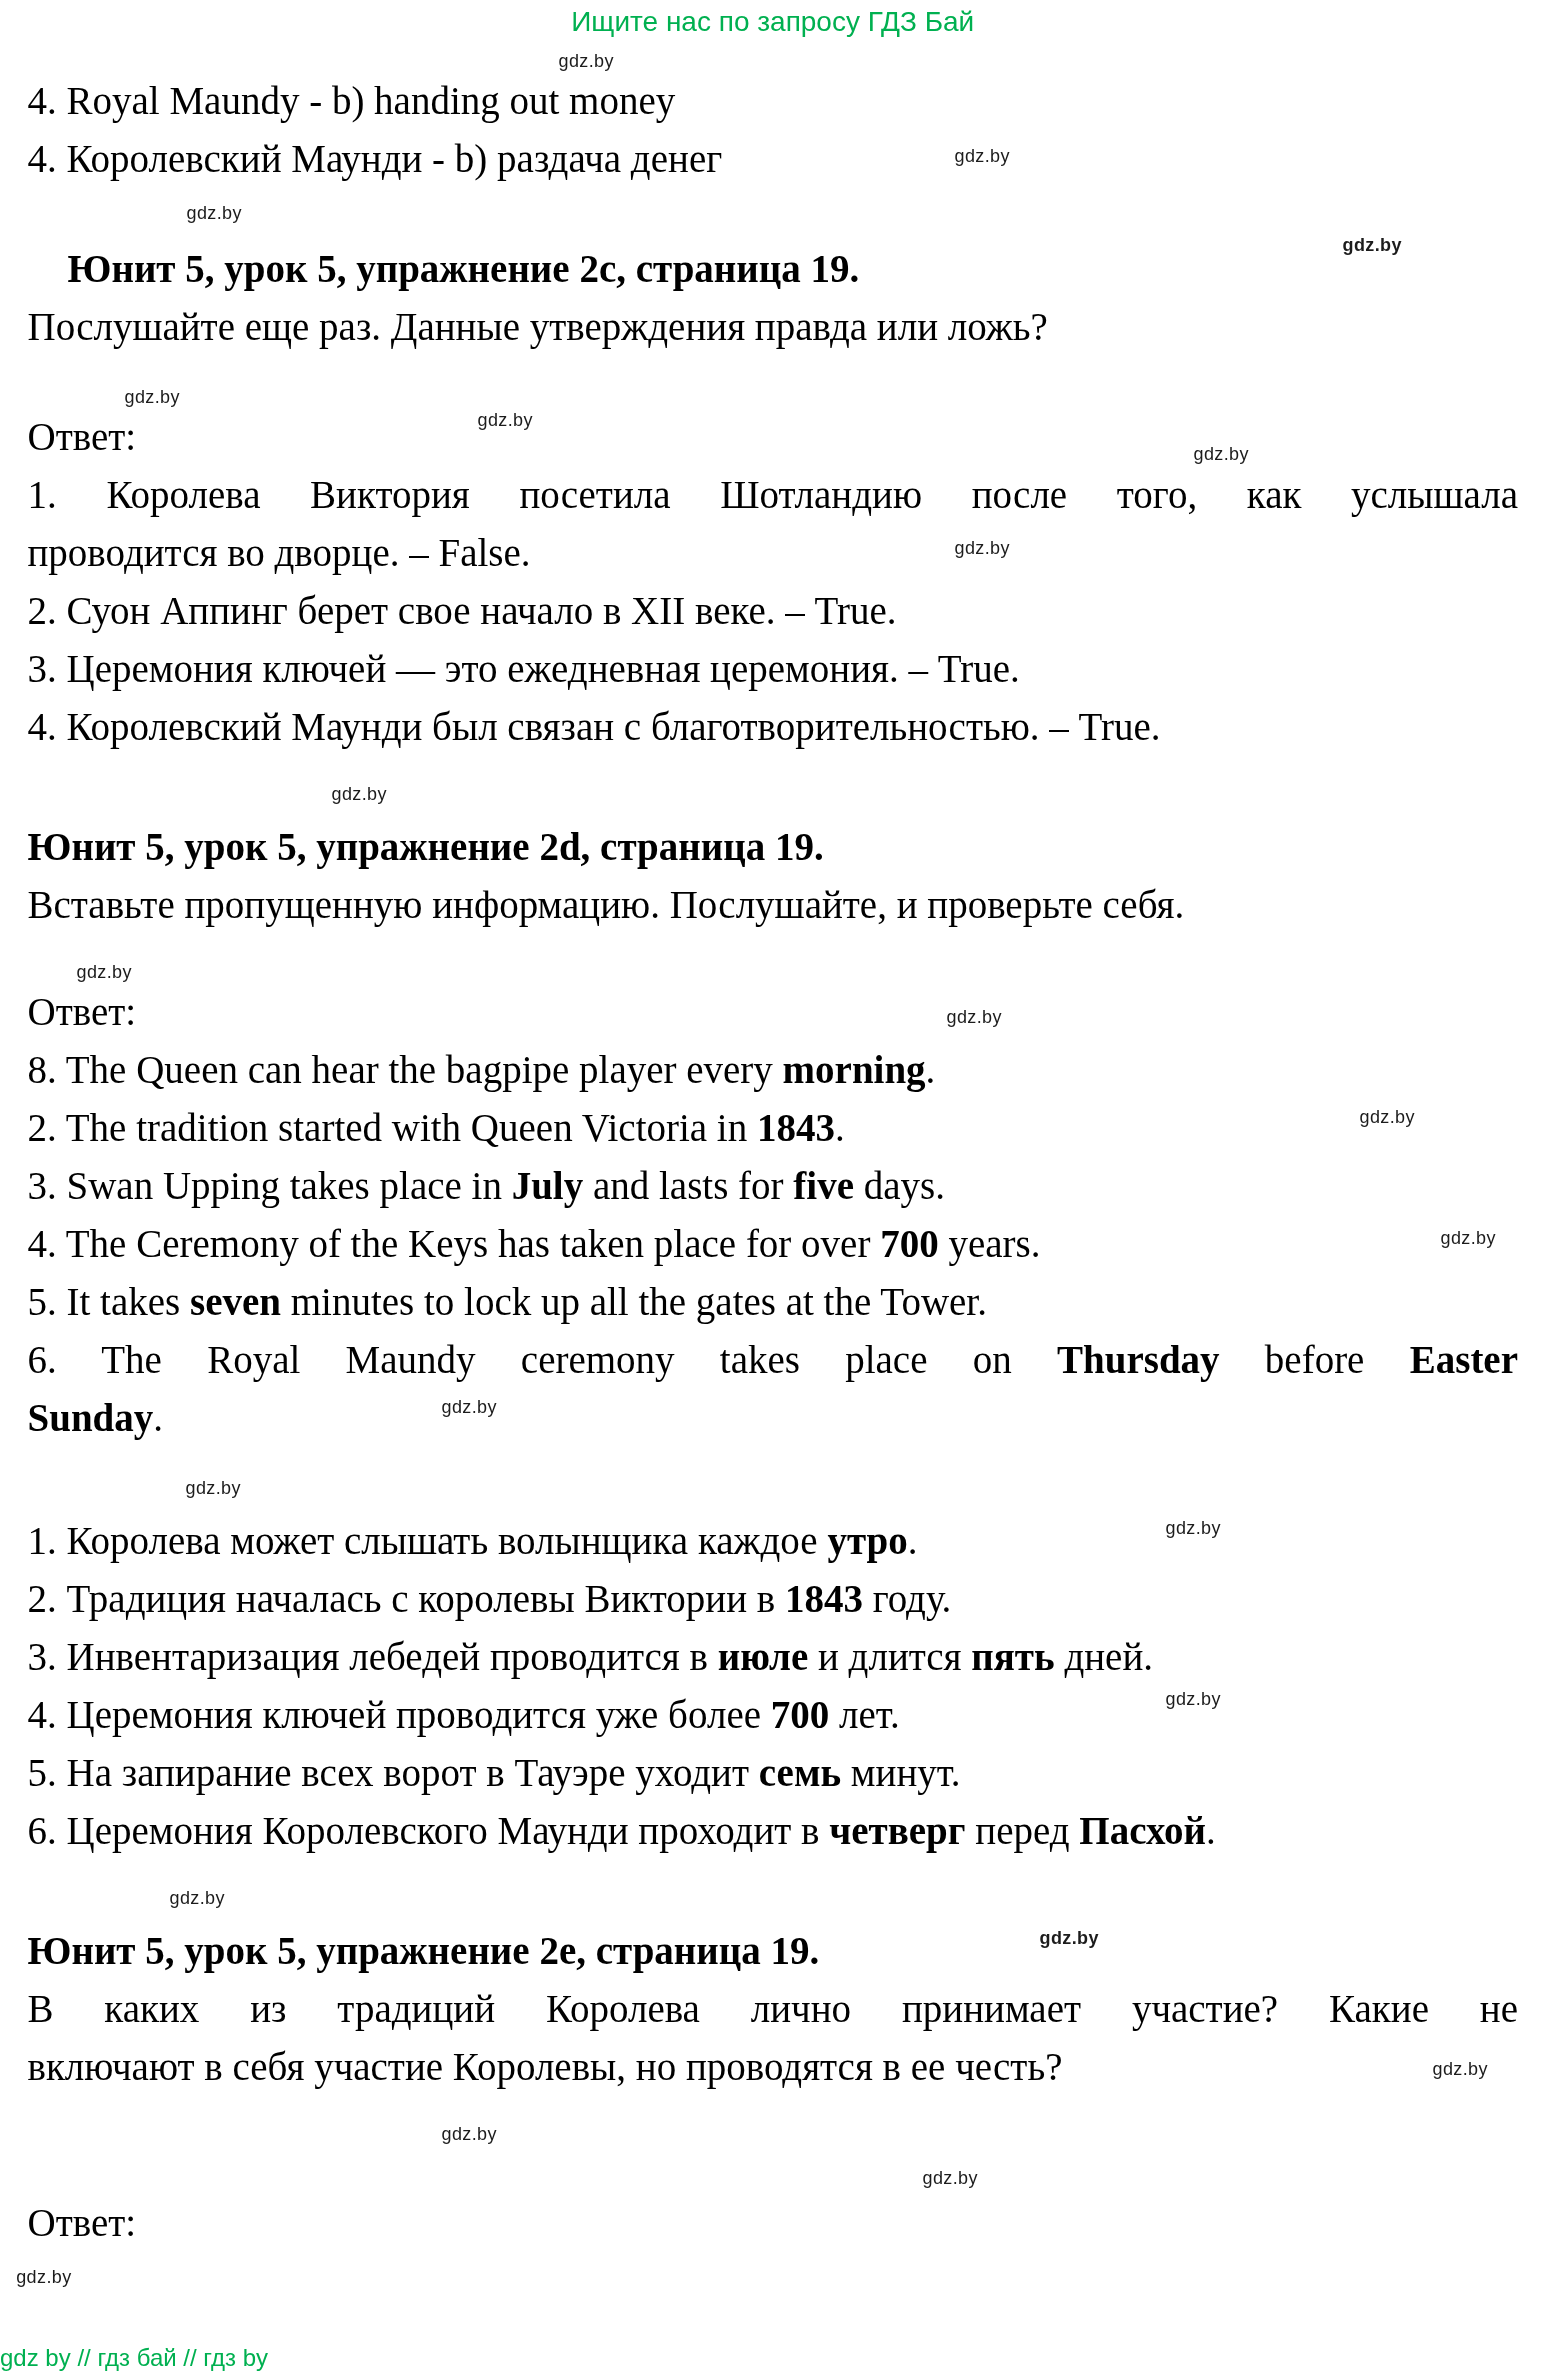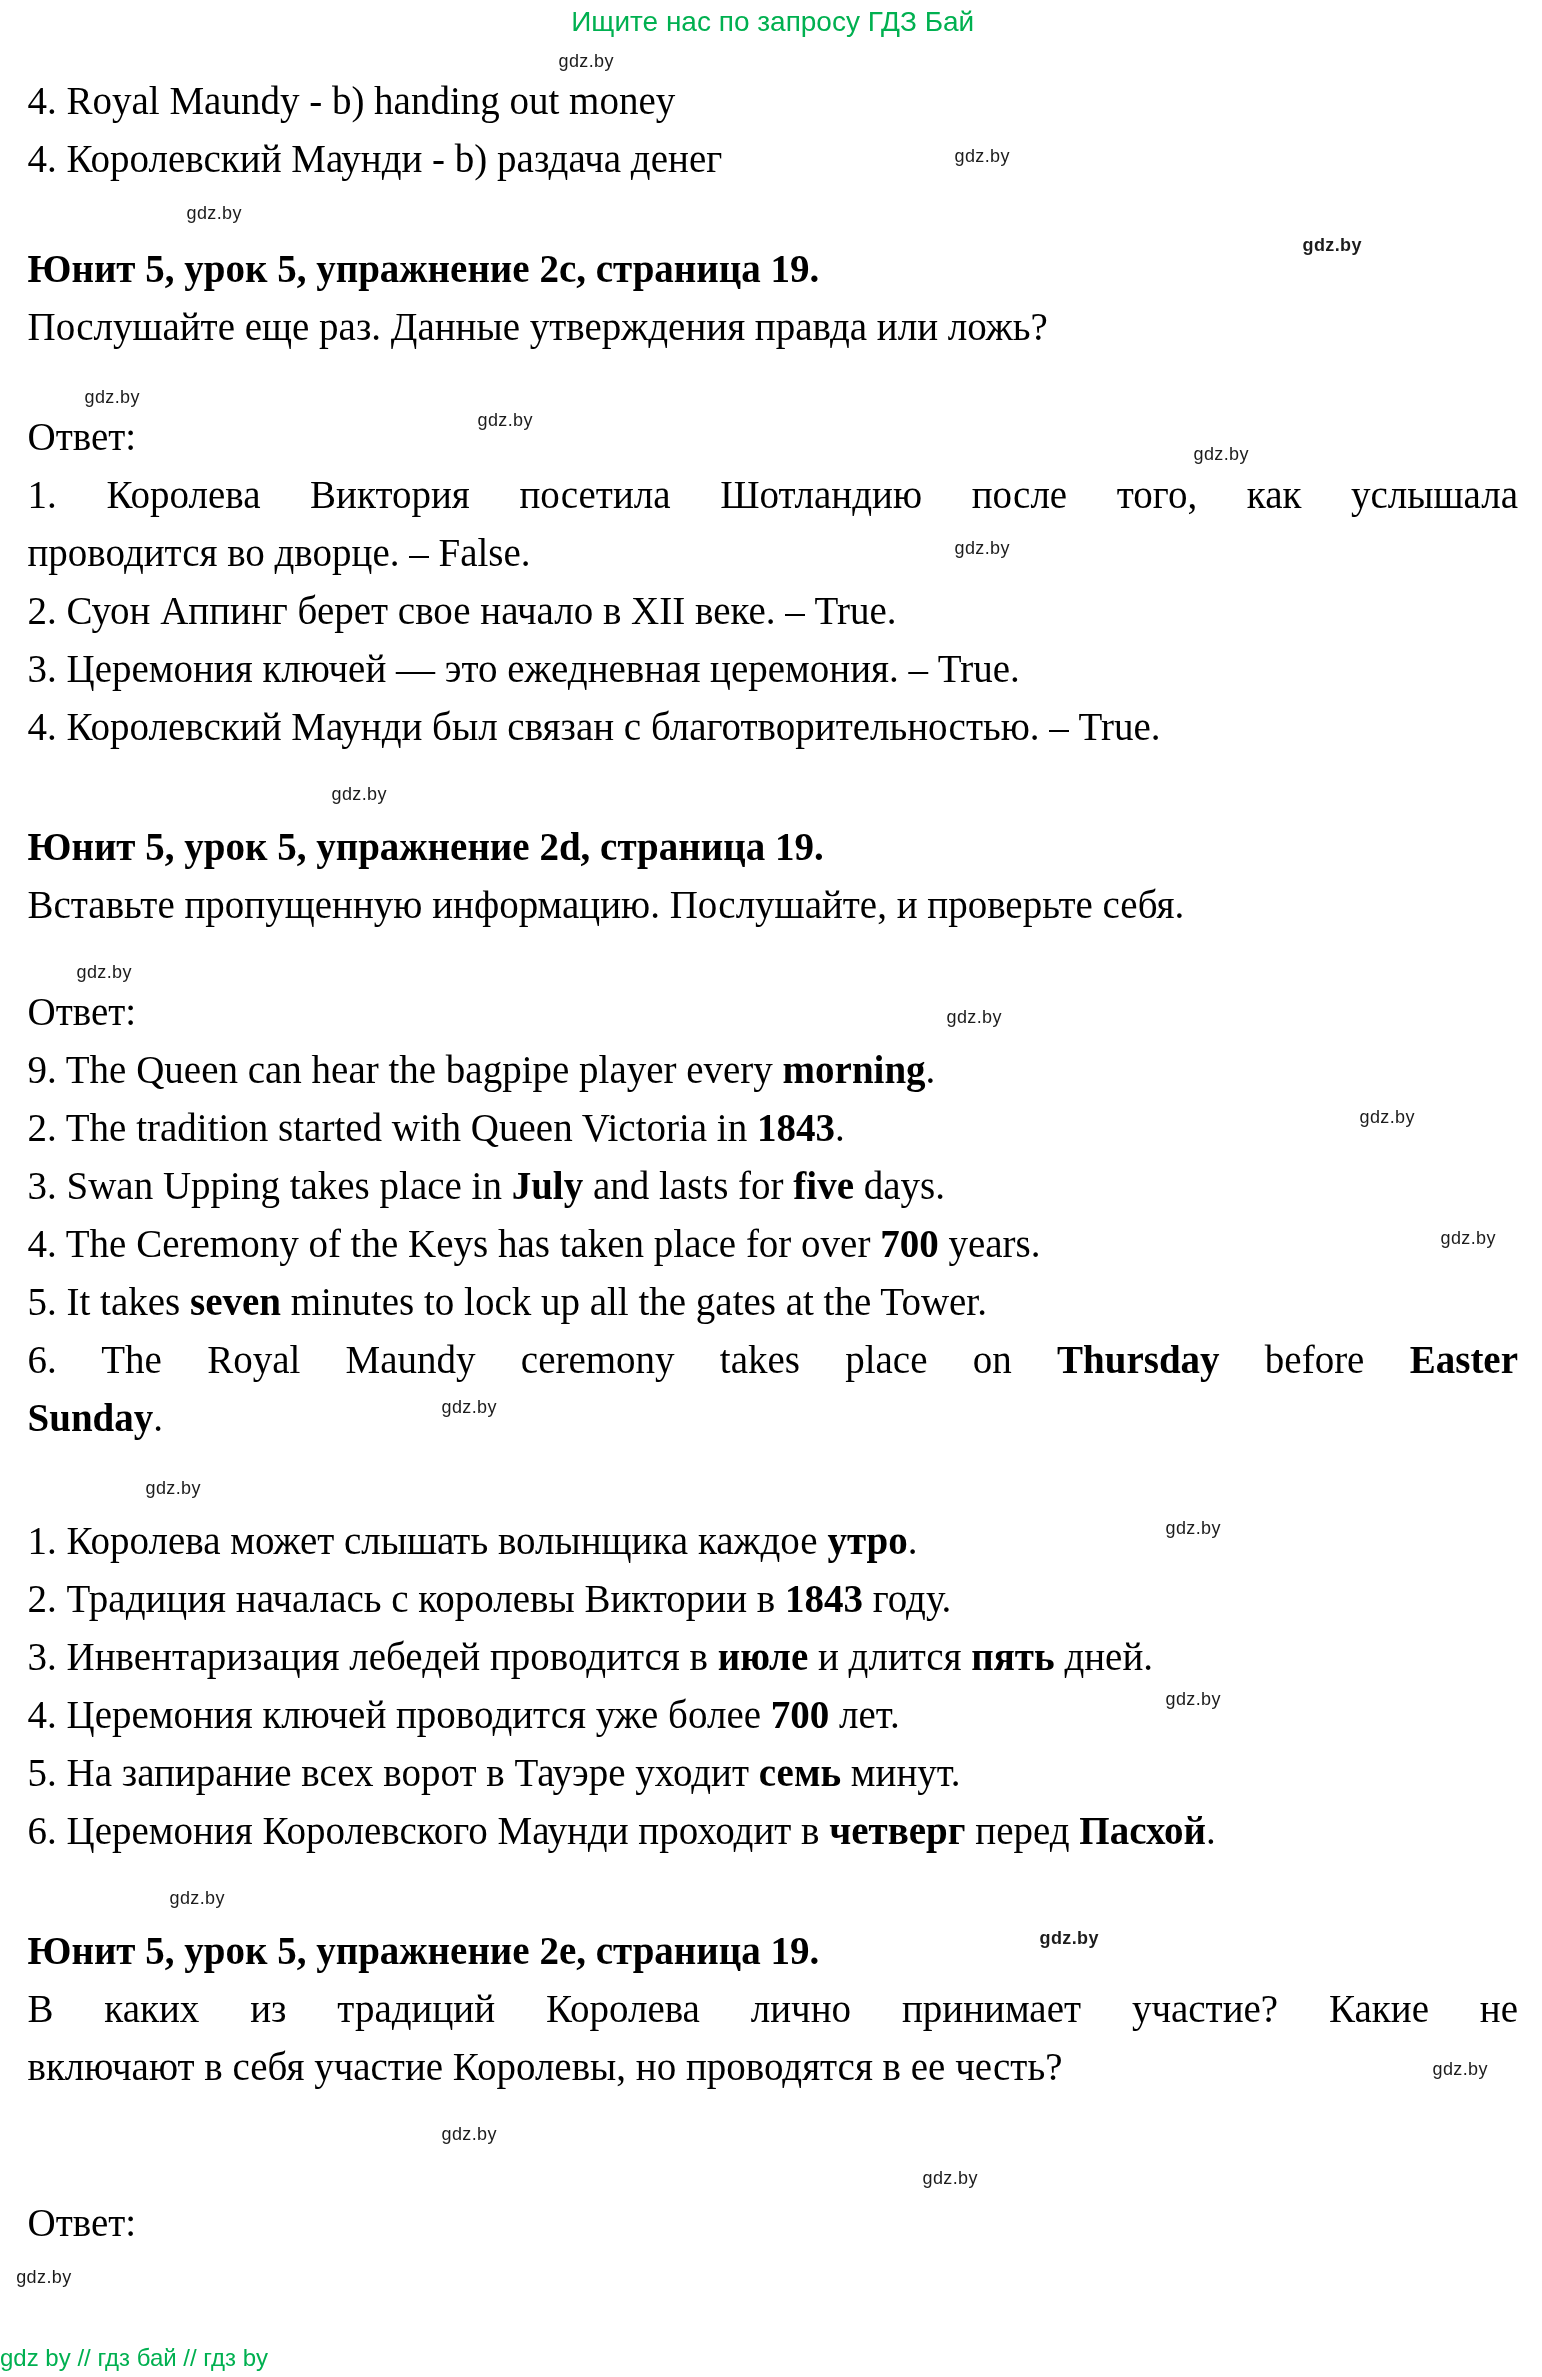--- a/index.html
+++ b/index.html
@@ -43,21 +43,21 @@
   .wm { position:absolute; line-height:24px; }
   .line {
     position:relative;
     line-height:58px;
     min-height:58px;
   }
   .heading { font-weight:bold; }
   .jfull { text-align:justify; }
   .jfull .seg { display:block; text-align:justify; text-align-last:justify; }
   .mt16 { margin-top:13px; }
-  .mt20 { margin-top:16px; }
+  .mt20 { margin-top:16px;margin-left:40px; }
   .mt60 { margin-top:49px; }
   b { font-weight:bold; }
 </style>
 </head>
 <body>
 
 <div class="page">
 
   <div class="banner">Ищите нас по запросу ГДЗ Бай</div>
   <div class="wm-row" style="padding-left:531px"><span class="wm-t">gdz.by</span></div>
@@ -95,21 +95,21 @@
 
   <div class="line heading mt16">Юнит 5, урок 5, упражнение 2d, страница 19.</div>
   <div class="line">Вставьте пропущенную информацию. Послушайте, и проверьте себя.</div>
   <div class="wm-row mt16" style="padding-left:49px"><span class="wm-t">gdz.by</span></div>
 
   <div class="line">
     <span>Ответ:</span>
     <span class="wm" style="left:919px; top:22.7px">gdz.by</span>
   </div>
 
-  <div class="line"><span>9. The Queen can hear the bagpipe player every </span><b>morning</b><span>.</span></div>
+  <div class="line"><span>8. The Queen can hear the bagpipe player every </span><b>morning</b><span>.</span></div>
   <div class="line"><span>2. The tradition started with Queen Victoria in </span><b>1843</b><span>.</span>
     <span class="wm" style="left:1332px; top:6.5px">gdz.by</span>
   </div>
   <div class="line"><span>3. Swan Upping takes place in </span><b>July</b><span> and lasts for </span><b>five</b><span> days.</span></div>
   <div class="line"><span>4. The Ceremony of the Keys has taken place for over </span><b>700</b><span> years.</span>
     <span class="wm" style="left:1413px; top:11.3px">gdz.by</span>
   </div>
   <div class="line"><span>5. It takes </span><b>seven</b><span> minutes to lock up all the gates at the Tower.</span></div>
   <div class="line jfull">
     <span class="seg"><span>6. The Royal Maundy ceremony takes place on </span><b>Thursday</b><span> before </span><b>Easter</b></span>

